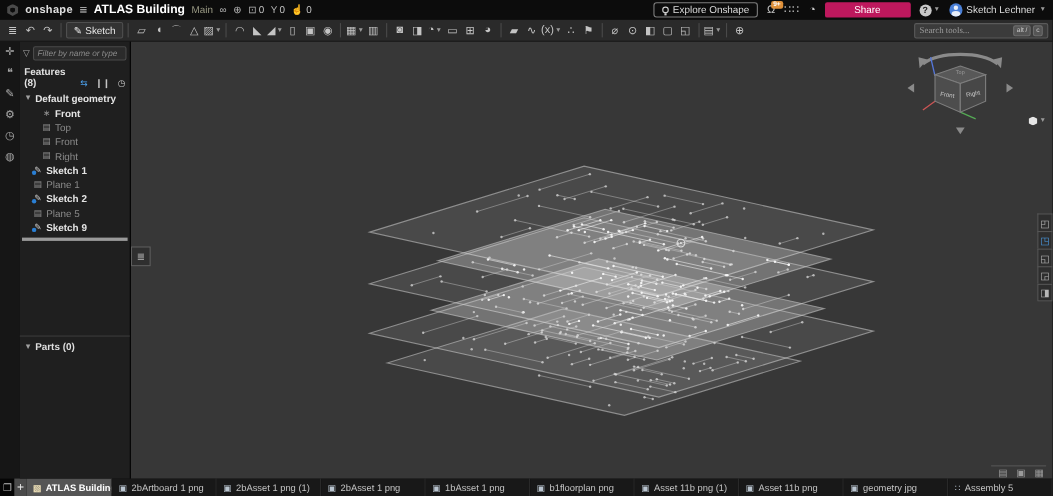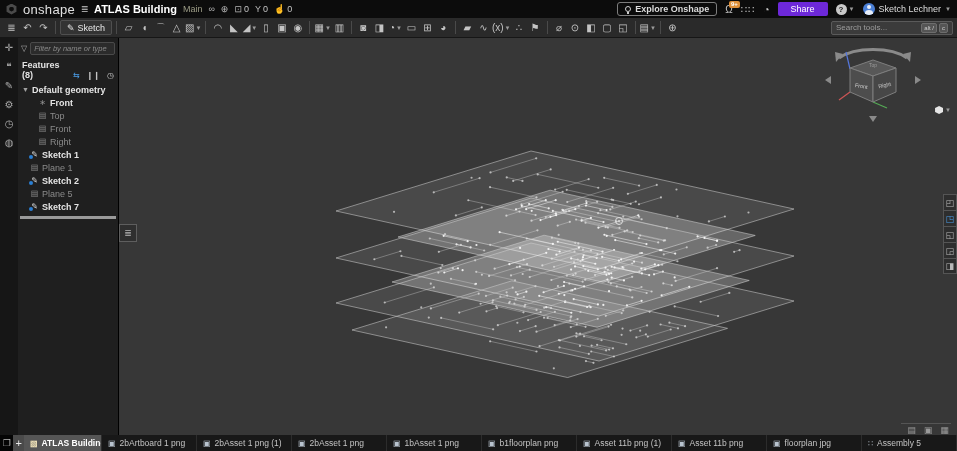--- a/index.html
+++ b/index.html
@@ -3,50 +3,50 @@
 <meta charset="utf-8">
 <style>
   * { margin:0; padding:0; box-sizing:border-box; }
   html,body { width:957px; height:451px; overflow:hidden; background:#0c0c0c;
               font-family:"Liberation Sans", sans-serif; -webkit-font-smoothing:antialiased; }
 
   
   .topbar { height:18px; background:#0c0c0c; display:flex; align-items:center; padding:0 6px; gap:6px; color:#d8d8d8; }
   .logo-hex { width:11px; height:11px; background:#4a4a4a; clip-path:polygon(50% 0,95% 25%,95% 75%,50% 100%,5% 75%,5% 25%); position:relative; }
   .logo-hex::after { content:""; position:absolute; inset:3px; background:#0c0c0c; clip-path:polygon(50% 0,95% 25%,95% 75%,50% 100%,5% 75%,5% 25%); }
-  .wordmark { font-size:13px; color:#e0e0e0; letter-spacing:.3px; }
+  .wordmark { font-size:10px; color:#e0e0e0; letter-spacing:.3px;font-weight:bold; }
   .tb-menu { font-size:12px; color:#cfcfcf; font-weight:bold; }
   .doc-title { font-size:11px; font-weight:bold; color:#ffffff; }
   .ws-name { font-size:9px; color:#9b9b85; }
   .tb-ic { font-size:9px; color:#b5b5b5; }
   .tb-count { display:flex; align-items:center; gap:2px; font-size:9px; color:#c5c5c5; }
   .topbar-right { margin-left:auto; display:flex; align-items:center; gap:8px; }
-  .explore-btn { display:flex; align-items:center; gap:4px; border:1px solid #7d7d7d; border-radius:3px; padding:1px 7px; font-size:9px; color:#dcdcdc; background:transparent;font-weight:bold; }
+  .explore-btn { display:flex; align-items:center; gap:4px; border:1px solid #7d7d7d; border-radius:3px; padding:1px 7px; font-size:9px; color:#dcdcdc; background:transparent; }
   .bulb { width:6px; height:6px; border:1px solid #cfcfcf; border-radius:50%; position:relative; }
   .bulb::after { content:""; position:absolute; left:1px; bottom:-3px; width:2px; height:2px; background:#cfcfcf; }
   .bell-wrap { position:relative; font-size:10px; color:#c9c9c9; }
   .badge { position:absolute; top:-3px; right:-7px; background:#e0913a; color:#fff; font-size:6px; line-height:7px; padding:0 2px; border-radius:2px; font-weight:bold; }
   .apps-ic { font-size:10px; color:#c9c9c9; letter-spacing:1px; }
   .clock-ic { font-size:10px; color:#c9c9c9; }
-  .share-btn { background:#6d28d9; color:#fff; font-size:9px; padding:2px 13px; border-radius:2px; border:none; }
+  .share-btn { background:#be185d; color:#fff; font-size:9px; padding:2px 27px; border-radius:2px; border:none; }
   .help-circ { width:11px; height:11px; background:#c9c9c9; color:#1a1a1a; border-radius:50%; font-size:8px; font-weight:bold; text-align:center; line-height:11px; }
   .caret { font-size:6px; color:#9a9a9a; }
   .avatar { width:12px; height:12px; border-radius:50%; background:#4a7fd6; position:relative; overflow:hidden; }
   .avatar::before { content:""; position:absolute; top:2px; left:4px; width:4px; height:4px; background:#e8eef8; border-radius:50%; }
   .avatar::after { content:""; position:absolute; top:7px; left:2px; width:8px; height:6px; background:#e8eef8; border-radius:50% 50% 0 0; }
   .user-name { font-size:9px; color:#dedede; }
 
   
   .toolbar { height:20px; background:#2a2a2a; border-bottom:1px solid #161616; display:flex; align-items:center; padding:0 4px; gap:1px; }
   .tbi { min-width:15px; height:16px; display:flex; align-items:center; justify-content:center; font-size:10px; color:#c4c4c4; border-radius:2px; }
   .tbi .caret { margin-left:1px; }
   .tb-divider { width:1px; height:13px; background:#4a4a4a; margin:0 3px; }
   .sketch-btn { display:flex; align-items:center; gap:3px; border:1px solid #4f4f4f; border-radius:2px; background:#333; color:#e8e8e8; font-size:9px; padding:1px 6px; height:15px; }
   .search-tools { margin-left:auto; display:flex; align-items:center; gap:3px; background:#3b3b3b; border:1px solid #5a5a5a; border-radius:2px; height:14px; padding:0 4px; width:122px; }
-  .search-tools .ph { font-size:8px; color:#9c9c9c; white-space:nowrap; }
+  .search-tools .ph { font-size:8px; color:#9c9c9c; white-space:nowrap;font-family:Liberation Serif, serif; }
   .key-badge { background:#555; border:1px solid #6d6d6d; border-radius:2px; color:#cfcfcf; font-size:6px; line-height:8px; padding:0 2px; }
 
   
   .main { display:flex; height:397px; }
   .left-strip { width:18px; background:#161616; display:flex; flex-direction:column; align-items:center; gap:9px; padding-top:5px; }
   .strip-ic { font-size:10px; color:#a8a8a8; line-height:10px; }
 
   .left-panel { width:101px; background:#1f1f1f; border-right:1px solid #000; display:flex; flex-direction:column; font-size:9px; color:#d8d8d8; position:relative; }
   .filter-row { display:flex; align-items:center; gap:3px; padding:4px 3px 2px 3px; }
   .funnel { color:#a8a8a8; font-size:8px; }
@@ -256,24 +256,28 @@
         <div class="tree-row sketch" style="padding-left: 12px;">
           <span class="tico">✎</span>
           <span class="tlabel">Sketch 2</span>
         </div>
         <div class="tree-row plane muted" style="padding-left: 12px;">
           <span class="tico">▤</span>
           <span class="tlabel">Plane 5</span>
         </div>
         <div class="tree-row sketch" style="padding-left: 12px;">
           <span class="tico">✎</span>
-          <span class="tlabel">Sketch 7</span>
+          <span class="tlabel">Sketch 9</span>
         </div>
       </div>
     <div class="rollback-bar"></div>
+    <div class="parts-sec">
+      <span class="chev" style="font-size:7px;color:#a0a0a0;">▼</span>
+      <span>Parts (0)</span>
+    </div>
   </div>
 
   <div class="canvas">
     <svg class="scene" id="scene" width="838" height="397">
         <polygon points="217,173 412,113 675,171 480,231" fill="rgba(255,255,255,0.09)" stroke="rgba(205,205,205,0.55)" stroke-width="1"></polygon>
         <line x1="450.1364266727446" y1="172.91583513250575" x2="497.4329474902945" y2="183.34624656755477" stroke="rgba(215,215,215,0.45)" stroke-width="0.8"></line>
         <circle cx="450.1364266727446" cy="172.91583513250575" r="1.1" fill="rgba(225,225,225,0.7)"></circle>
         <circle cx="497.4329474902945" cy="183.34624656755477" r="1.1" fill="rgba(225,225,225,0.7)"></circle>
         <line x1="508.84513517172076" y1="155.81647467665374" x2="537.7698832337371" y2="146.9165521960333" stroke="rgba(215,215,215,0.45)" stroke-width="0.8"></line>
         <circle cx="508.84513517172076" cy="155.81647467665374" r="1.1" fill="rgba(225,225,225,0.7)"></circle>
@@ -897,20 +901,20 @@
       <span class="doc-tab">
         <span class="dtico">▣</span>
         <span>Asset 11b png (1)</span>
       </span>
       <span class="doc-tab">
         <span class="dtico">▣</span>
         <span>Asset 11b png</span>
       </span>
       <span class="doc-tab">
         <span class="dtico">▣</span>
-        <span>floorplan jpg</span>
+        <span>geometry jpg</span>
       </span>
       <span class="doc-tab">
         <span class="dtico">∷</span>
         <span>Assembly 5</span>
       </span>
     </span>
 </div>
 
 </body></html>

